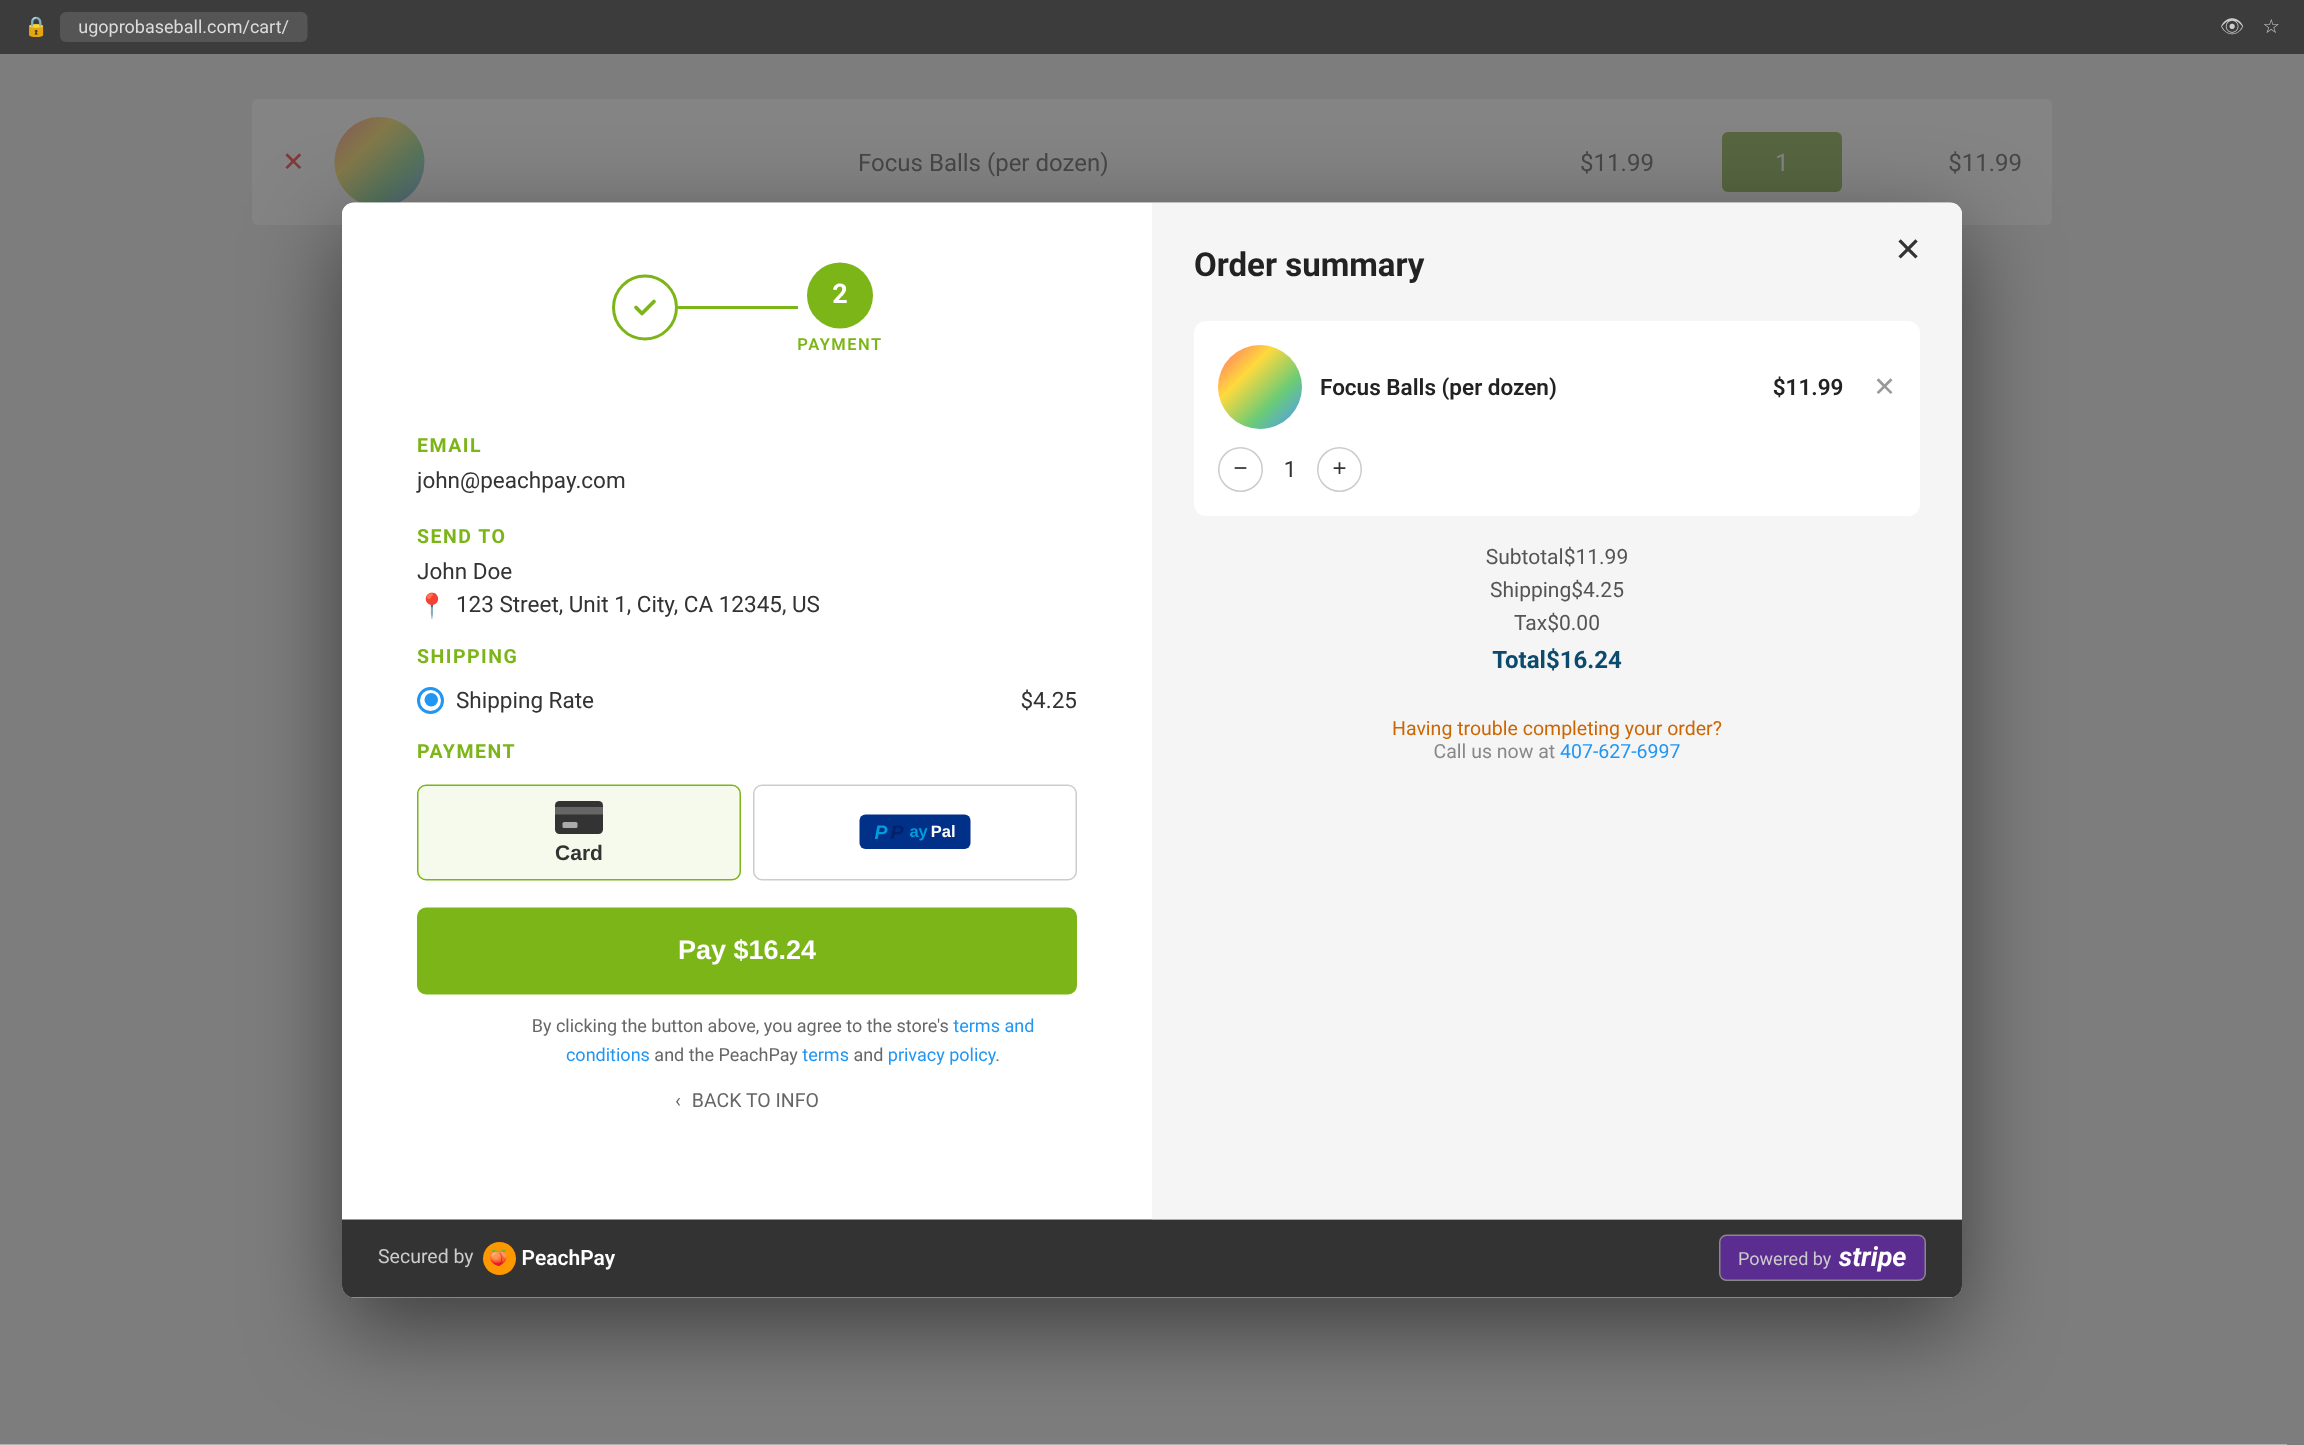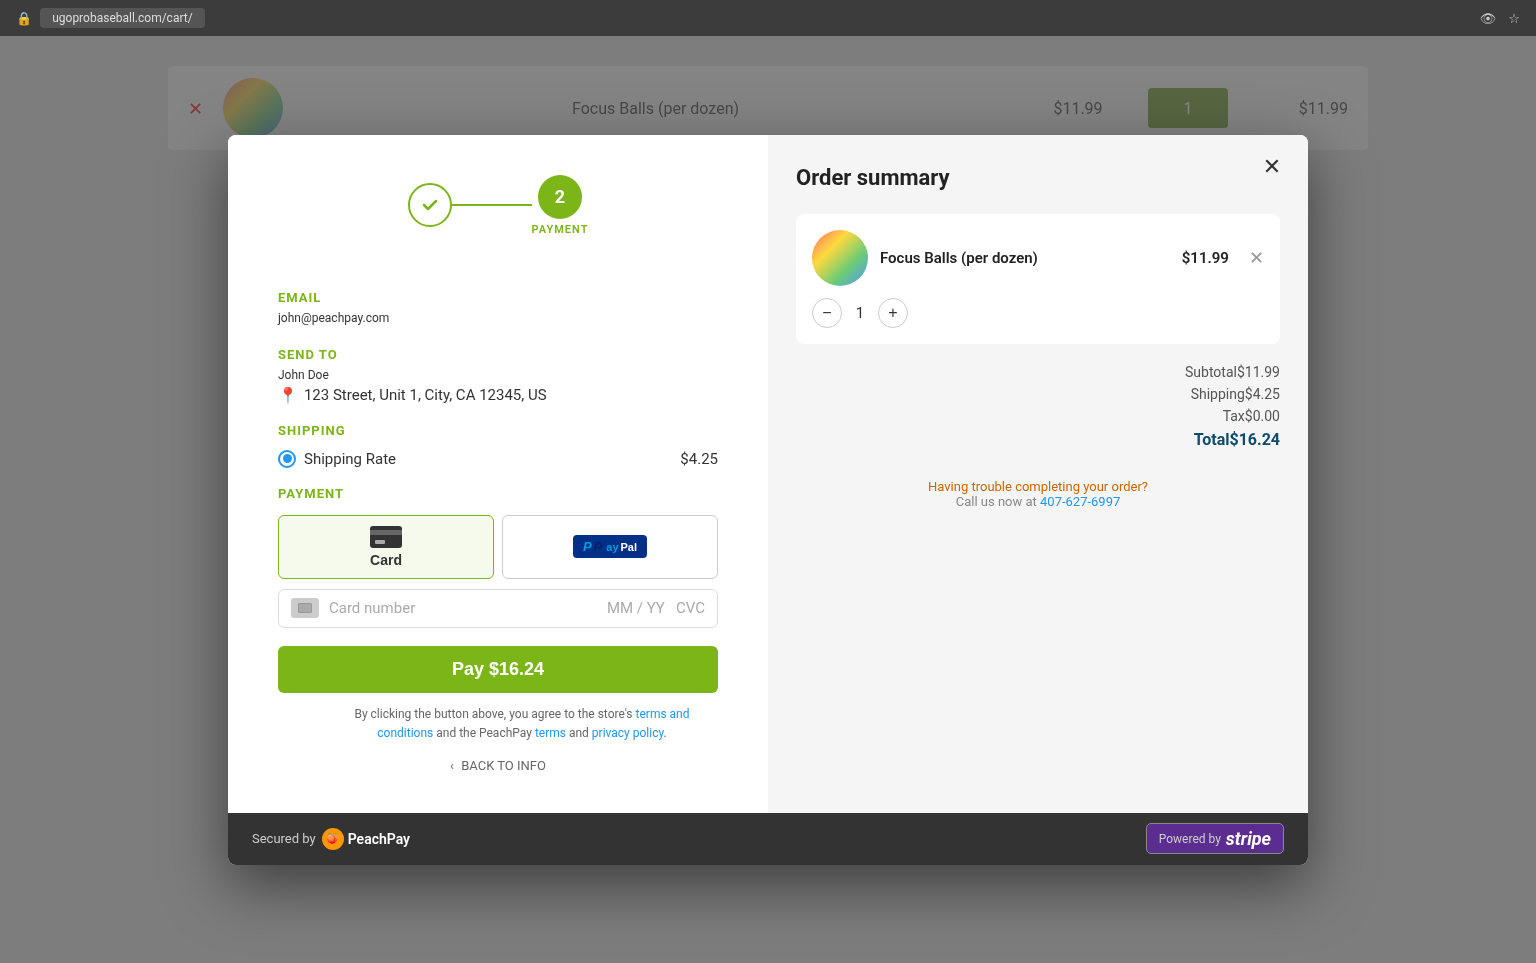--- a/index.html
+++ b/index.html
@@ -155,21 +155,21 @@
       color: #7cb518;
       font-size: 13px;
       font-weight: 700;
       letter-spacing: 1px;
       margin-bottom: 6px;
       margin-top: 18px;
     }
     .section-label:first-of-type { margin-top: 0; }
 
     .info-text {
-      font-size: 12px;
+      font-size: 15px;
       color: #333;
       margin-bottom: 4px;
     }
 
     .address-row {
       display: flex;
       align-items: center;
       gap: 6px;
       font-size: 15px;
       color: #333;
@@ -396,21 +396,21 @@
       font-size: 15px;
       color: #333;
     }
 
     
     .totals-section {
       padding: 4px 0;
     }
     .totals-row {
       display: flex;
-      justify-content: flex-end;
+      justify-content: center;
       font-size: 14px;
       color: #555;
       margin-bottom: 6px;
     }
     .totals-row.total {
       font-weight: 700;
       font-size: 16px;
       color: #0c4a6e;
       margin-top: 4px;
     }
@@ -559,27 +559,20 @@
           <button class="pay-btn">
             <div style="background:#003087;border-radius:4px;padding:4px 10px;display:flex;align-items:center;gap:2px;">
               <span style="color:#009cde;font-size:13px;font-weight:700;font-style:italic;">P</span>
               <span style="color:#012169;font-size:13px;font-weight:700;font-style:italic;">P</span>
               <span style="color:#009cde;font-size:11px;font-weight:600;margin-left:2px;">ay</span>
               <span style="color:#ffffff;font-size:11px;font-weight:700;">Pal</span>
             </div>
           </button>
         </div>
 
-        <div class="card-input-row">
-          <div style="width:28px;height:20px;background:#ccc;border-radius:3px;display:flex;align-items:center;justify-content:center;">
-            <div style="width:14px;height:10px;background:#aaa;border-radius:1px;border:1px solid #999;"></div>
-          </div>
-          <span class="card-placeholder">Card number</span>
-          <span class="card-date-cvc">MM / YY &nbsp; CVC</span>
-        </div>
 
         <button class="pay-action-btn">Pay $16.24</button>
 
         <div class="disclaimer">
           <span>By clicking the button above, you agree to the store's</span>
           <a href="#">terms and conditions</a>
           <span>and the PeachPay</span>
           <a href="#">terms</a>
           <span>and</span>
           <a href="#">privacy policy</a>.

